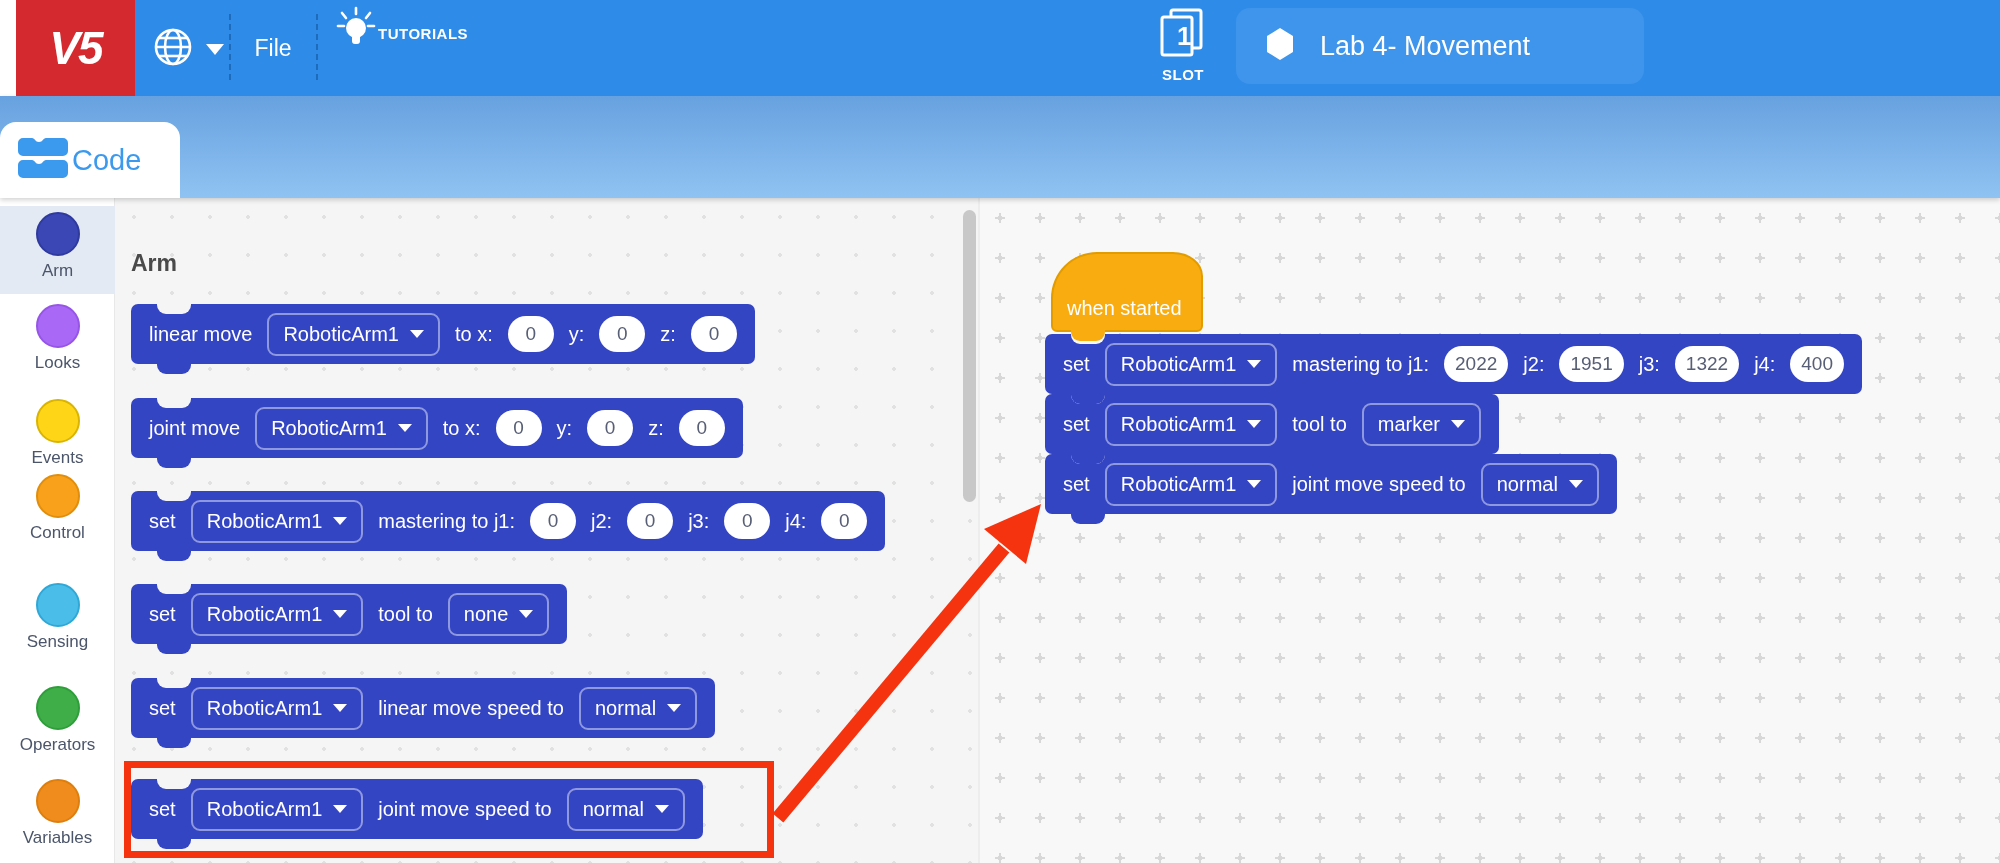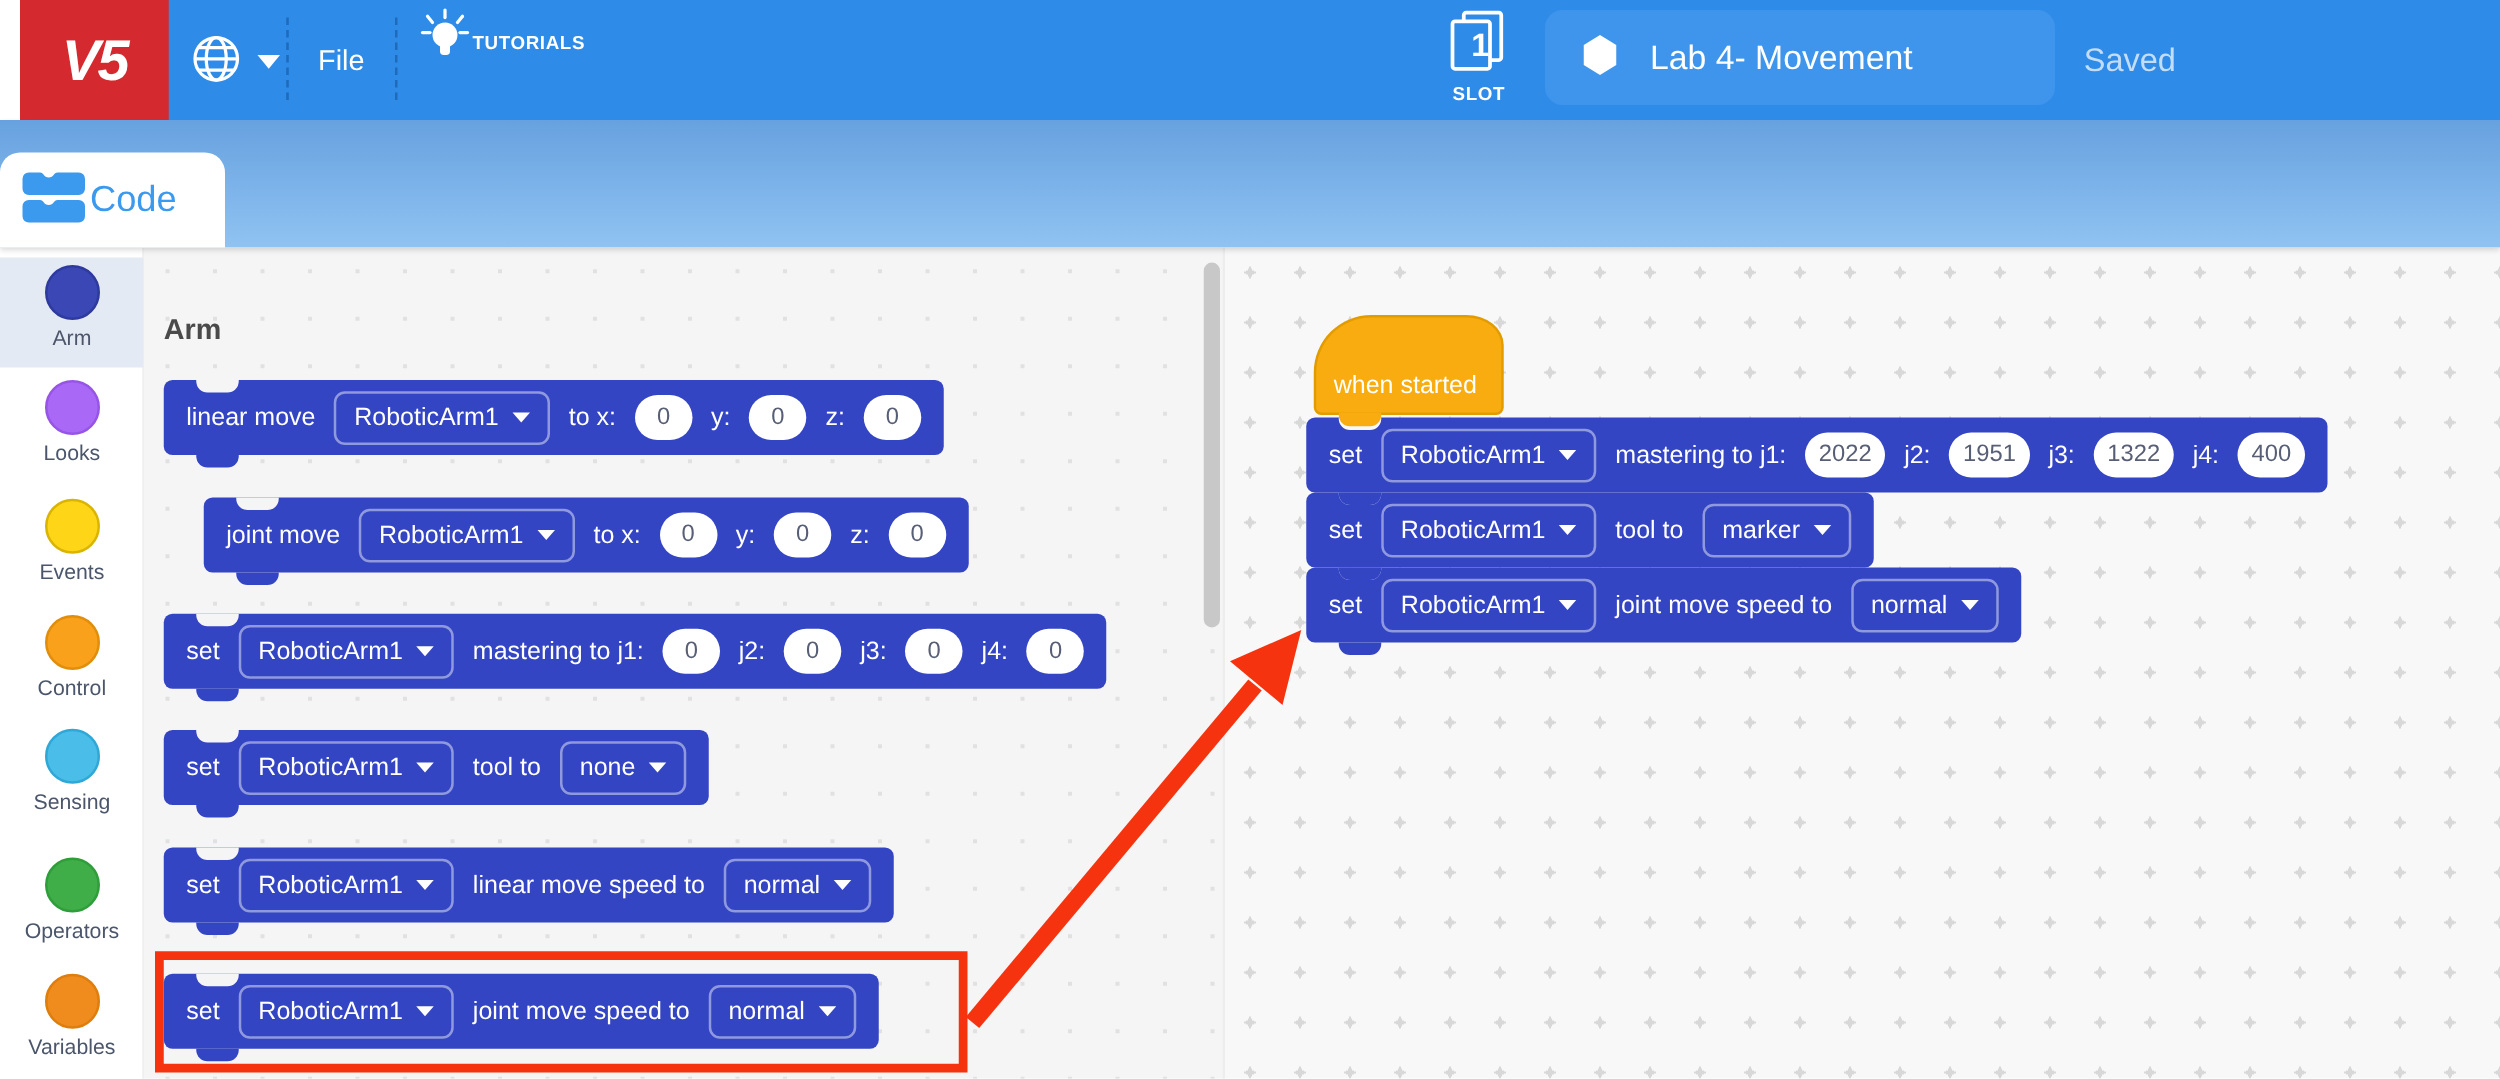--- a/index.html
+++ b/index.html
@@ -152,23 +152,20 @@
 
     <div class="proj-pill">
       <span>
         <svg width="28" height="34" viewBox="0 0 28 34">
           <polygon points="14,1 27,9 27,25 14,33 1,25 1,9" fill="#fff"></polygon>
         </svg>
       </span>
       <span class="proj-title">Lab 4- Movement</span>
     </div>
 
-    <div class="save-status">
-      <span>Saved</span>
-    </div>
   </div>
 
   <div class="subbar">
     <div class="code-tab">
       <span>
         <svg width="52" height="46" viewBox="0 0 52 46">
           <path d="M7 3 h9 c3 0 3 4 7 4 c4 0 4 -4 7 -4 h17 a5 5 0 0 1 5 5 v8 a5 5 0 0 1 -5 5 h-40 a5 5 0 0 1 -5 -5 v-8 a5 5 0 0 1 5 -5 z" fill="#3B99EE"></path>
           <path d="M7 25 h9 c3 0 3 4 7 4 c4 0 4 -4 7 -4 h17 a5 5 0 0 1 5 5 v8 a5 5 0 0 1 -5 5 h-40 a5 5 0 0 1 -5 -5 v-8 a5 5 0 0 1 5 -5 z" fill="#3B99EE"></path>
         </svg>
       </span>
@@ -184,21 +181,21 @@
         <div class="cat-label">Arm</div>
       </div>
       <div class="side-item" style="top:100px;">
         <div class="cat-circle" style="background: rgb(169, 104, 245);"></div>
         <div class="cat-label">Looks</div>
       </div>
       <div class="side-item" style="top:195px;">
         <div class="cat-circle" style="background: rgb(255, 213, 23);"></div>
         <div class="cat-label">Events</div>
       </div>
-      <div class="side-item" style="top:288px;">
+      <div class="side-item" style="top:270px;">
         <div class="cat-circle" style="background: rgb(249, 161, 27);"></div>
         <div class="cat-label">Control</div>
       </div>
       <div class="side-item" style="top:379px;">
         <div class="cat-circle" style="background: rgb(74, 190, 232);"></div>
         <div class="cat-label">Sensing</div>
       </div>
       <div class="side-item" style="top:482px;">
         <div class="cat-circle" style="background: rgb(63, 174, 73);"></div>
         <div class="cat-label">Operators</div>
@@ -219,21 +216,21 @@
           <span class="dd-caret"></span>
         </span>
         <span>to x:</span>
         <span class="pill">0</span>
         <span>y:</span>
         <span class="pill">0</span>
         <span>z:</span>
         <span class="pill">0</span>
       </div>
 
-      <div class="vblock" style="left:16px; top:200px;margin-left:32px;">
+      <div class="vblock" style="left:16px; top:200px;">
         <span>joint move</span>
         <span class="dd">
           <span>RoboticArm1</span>
           <span class="dd-caret"></span>
         </span>
         <span>to x:</span>
         <span class="pill">0</span>
         <span>y:</span>
         <span class="pill">0</span>
         <span>z:</span>

